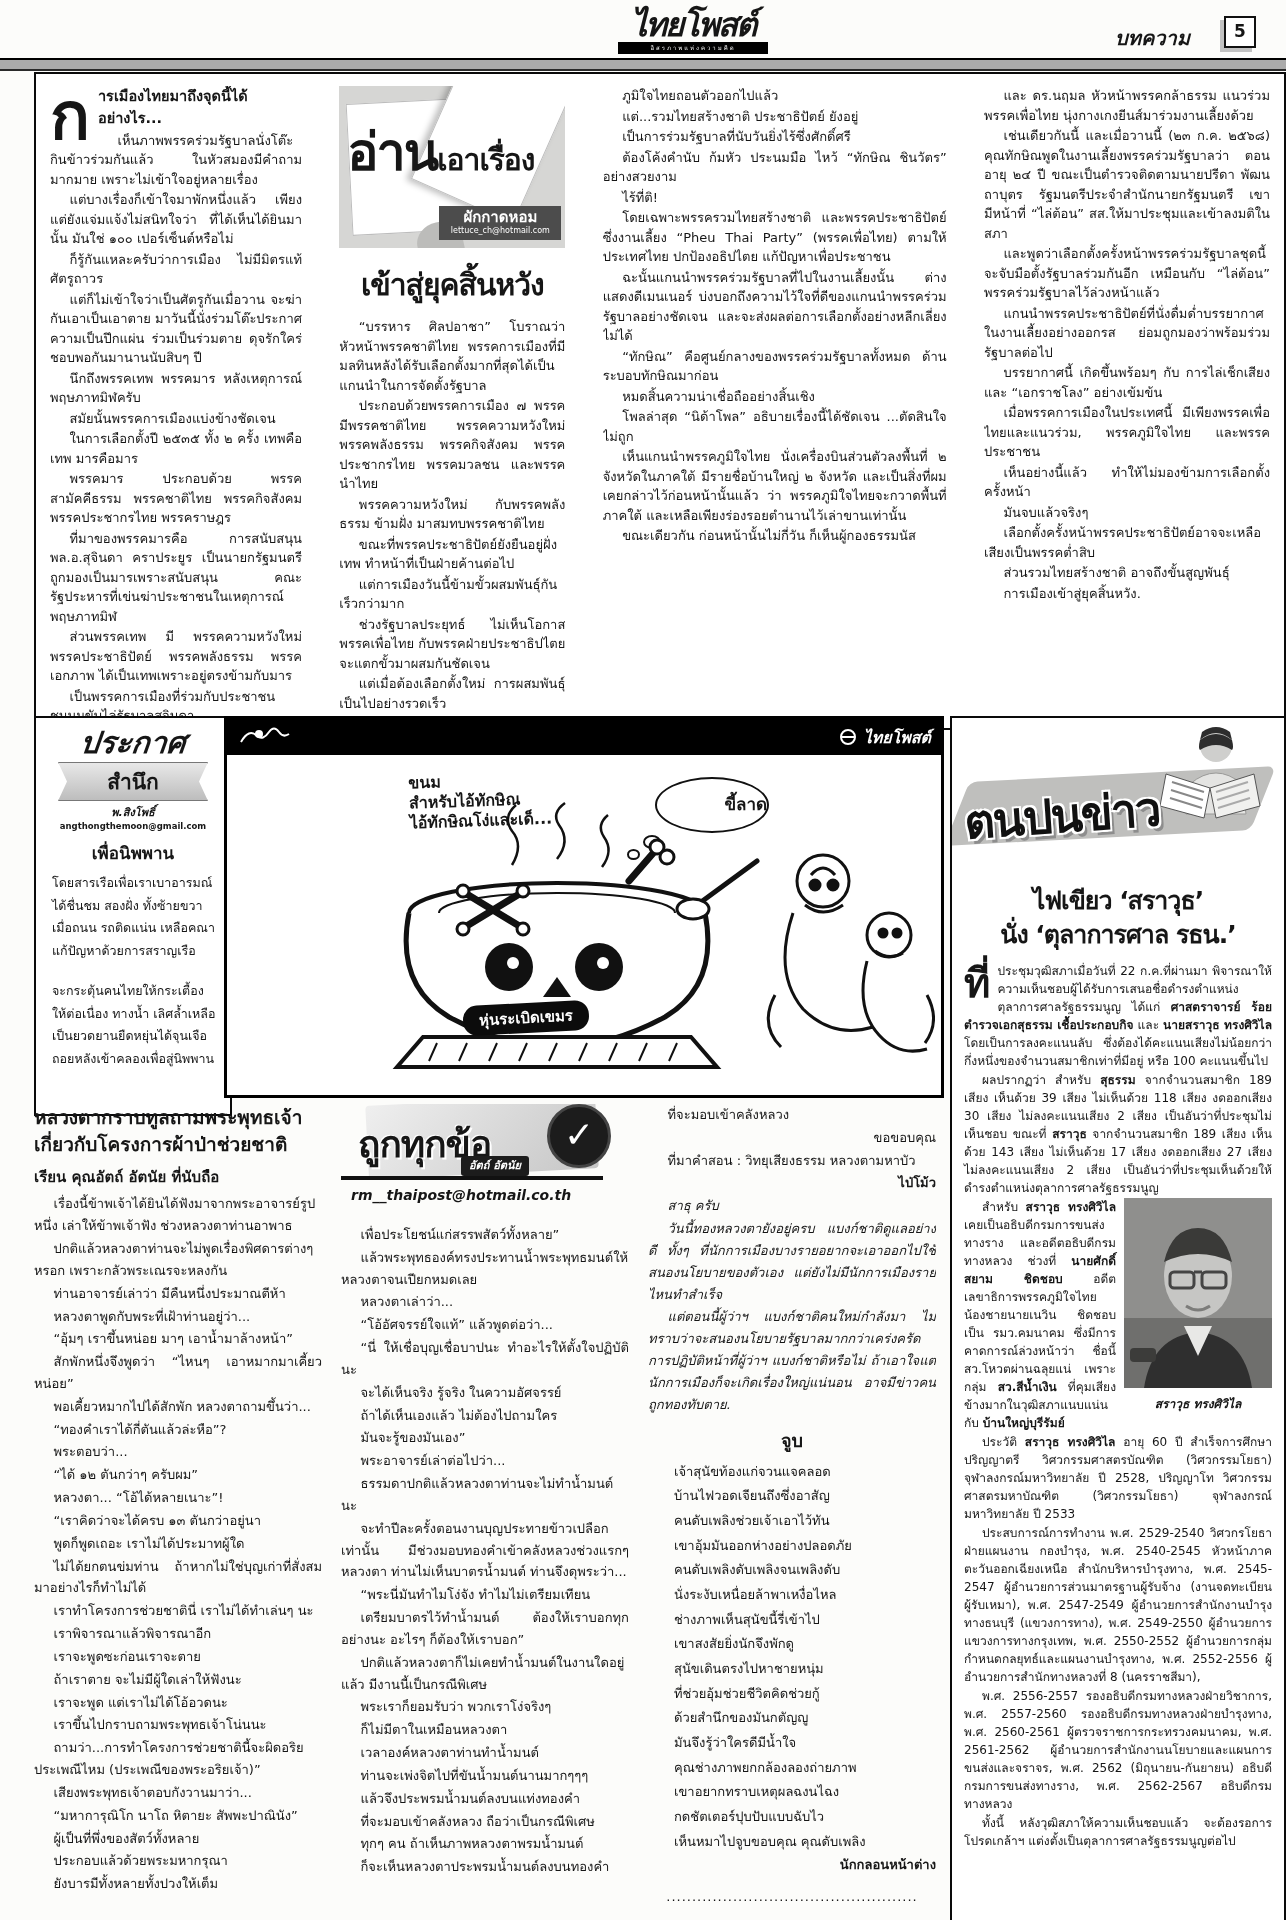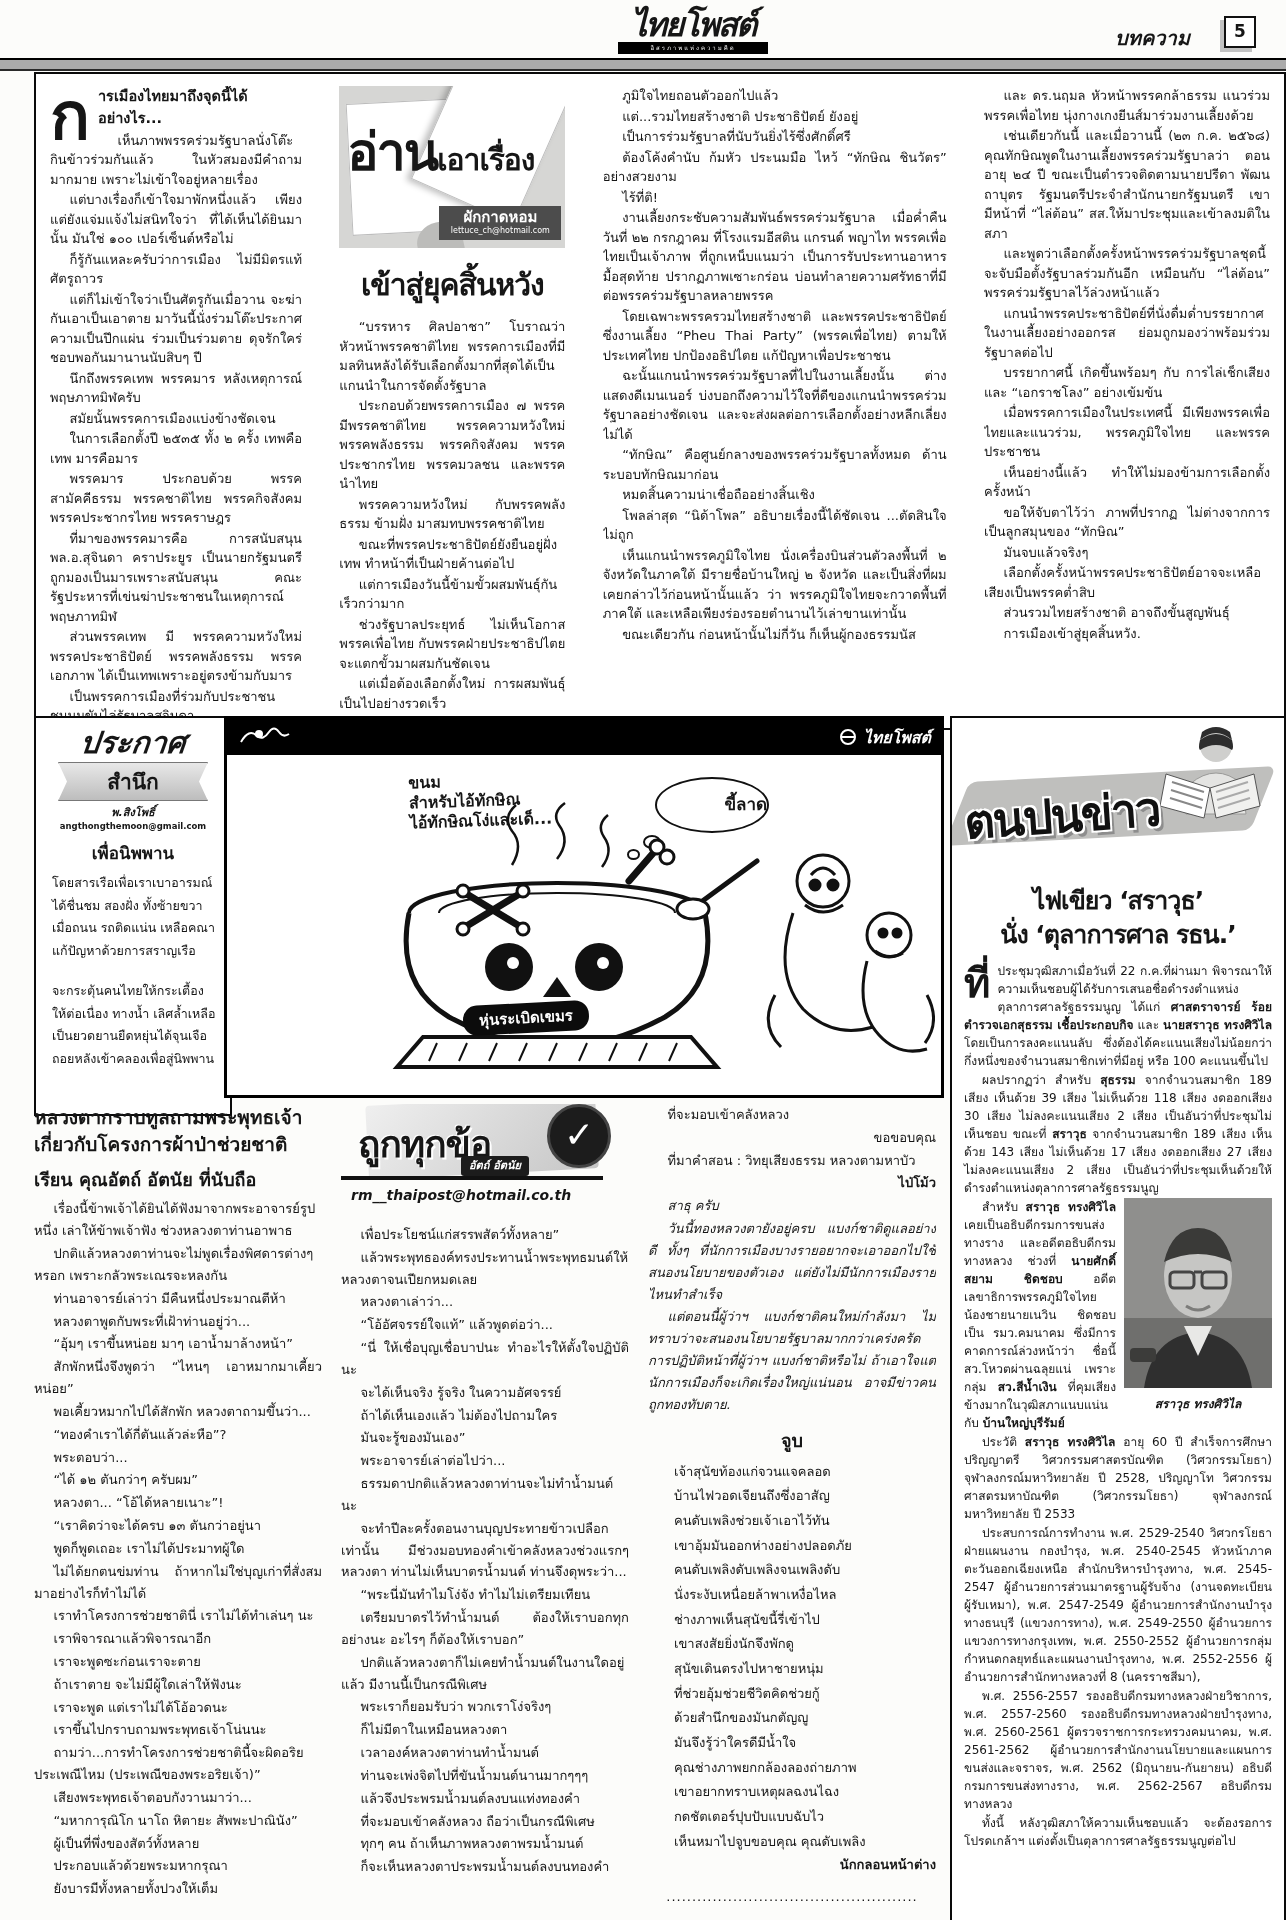--- a/index.html
+++ b/index.html
@@ -69,21 +69,21 @@
   .ton-headline{font-size:25px;font-weight:900;text-align:center;line-height:1.35;letter-spacing:-1px;margin:8px 0 10px 0;}
   .tp-body{font-size:12px;line-height:1.5;}
   .tp-lead{text-indent:0;}
   .dct{float:left;font-size:40px;font-weight:900;line-height:.9;margin:3px 7px 0 0;}
   .port{float:right;width:148px;margin:3px 0 3px 8px;}
   .port figcaption{font-size:12px;font-weight:bold;font-style:italic;text-align:center;margin-top:2px;}
   
   #letter{position:absolute;left:34px;top:1104px;width:902px;height:810px;display:flex;justify-content:space-between;overflow:hidden;}
   .lcol{width:288px;font-size:13px;line-height:1.68;overflow:hidden;}
   .letter-head{font-size:19px;font-weight:900;text-align:left;line-height:1.4;margin:0 0 8px 0;}
-  .salute{font-weight:bold;font-size:18px;text-indent:0;margin-bottom:3px;}
+  .salute{font-weight:bold;font-size:15px;text-indent:0;margin-bottom:3px;}
   
   .correct-logo{position:relative;height:112px;margin-bottom:8px;}
   .env{position:absolute;left:26px;top:-4px;width:230px;height:74px;background:linear-gradient(135deg,#efefef,#c6c6c6);
        transform:rotate(-3deg);border-radius:4px;}
   .correct-title{position:absolute;left:17px;top:10px;font-size:37px;font-weight:900;letter-spacing:-1px;
                  text-shadow:2px 2px 0 #fff,-1px -1px 0 #fff;}
   .chk{position:absolute;right:18px;top:0px;width:58px;height:58px;background:#1c1c1c;border-radius:50%;
        color:#fff;font-size:36px;font-weight:900;text-align:center;line-height:56px;border:3px solid #444;}
   .correct-sub{position:absolute;left:120px;top:52px;background:#1c1c1c;color:#fff;font-size:11px;font-weight:bold;
                font-style:italic;padding:1px 8px;border-radius:3px;}
@@ -149,40 +149,38 @@
           <p>ไม่รีรอความรู้สึกของประชาชนแม้แต่น้อย</p>
         </div>
     </div>
     <div class="tcol tcol3">
       <div>
           <p>ภูมิใจไทยถอนตัวออกไปแล้ว</p>
           <p>แต่...รวมไทยสร้างชาติ ประชาธิปัตย์ ยังอยู่</p>
           <p>เป็นการร่วมรัฐบาลที่นับวันยิ่งไร้ซึ่งศักดิ์ศรี</p>
           <p>ต้องโค้งคำนับ ก้มหัว ประนมมือ ไหว้ “ทักษิณ ชินวัตร” อย่างสวยงาม</p>
           <p>ไร้ที่ติ!</p>
-          <p>งานเลี้ยงกระชับความสัมพันธ์พรรคร่วมรัฐบาล เมื่อค่ำคืนวันที่ ๒๒ กรกฎาคม ที่โรงแรมอีสติน แกรนด์ พญาไท พรรคเพื่อไทยเป็นเจ้าภาพ ที่ถูกเหน็บแนมว่า เป็นการรับประทานอาหารมื้อสุดท้าย ปรากฏภาพเซาะกร่อน บ่อนทำลายความศรัทธาที่มีต่อพรรคร่วมรัฐบาลหลายพรรค</p>
           <p>โดยเฉพาะพรรครวมไทยสร้างชาติ และพรรคประชาธิปัตย์ ซึ่งงานเลี้ยง “Pheu Thai Party” (พรรคเพื่อไทย) ตามให้ประเทศไทย ปกป้องอธิปไตย แก้ปัญหาเพื่อประชาชน</p>
           <p>ฉะนั้นแกนนำพรรคร่วมรัฐบาลที่ไปในงานเลี้ยงนั้น ต่างแสดงดีเมนเนอร์ บ่งบอกถึงความไว้ใจที่ดีของแกนนำพรรคร่วมรัฐบาลอย่างชัดเจน และจะส่งผลต่อการเลือกตั้งอย่างหลีกเลี่ยงไม่ได้</p>
           <p>“ทักษิณ” คือศูนย์กลางของพรรคร่วมรัฐบาลทั้งหมด ด้านระบอบทักษิณมาก่อน</p>
           <p>หมดสิ้นความน่าเชื่อถืออย่างสิ้นเชิง</p>
           <p>โพลล่าสุด “นิด้าโพล” อธิบายเรื่องนี้ได้ชัดเจน ...ตัดสินใจไม่ถูก</p>
           <p>เห็นแกนนำพรรคภูมิใจไทย นั่งเครื่องบินส่วนตัวลงพื้นที่ ๒ จังหวัดในภาคใต้ มีรายชื่อบ้านใหญ่ ๒ จังหวัด และเป็นสิ่งที่ผมเคยกล่าวไว้ก่อนหน้านั้นแล้ว ว่า พรรคภูมิใจไทยจะกวาดพื้นที่ภาคใต้ และเหลือเพียงร่องรอยตำนานไว้เล่าขานเท่านั้น</p>
           <p>ขณะเดียวกัน ก่อนหน้านั้นไม่กี่วัน ก็เห็นผู้กองธรรมนัส</p>
         </div>
     </div>
     <div class="tcol tcol4">
       <div>
           <p>และ ดร.นฤมล หัวหน้าพรรคกล้าธรรม แนวร่วมพรรคเพื่อไทย นุ่งกางเกงยีนส์มาร่วมงานเลี้ยงด้วย</p>
           <p>เช่นเดียวกันนี้ และเมื่อวานนี้ (๒๓ ก.ค. ๒๕๖๘) คุณทักษิณพูดในงานเลี้ยงพรรคร่วมรัฐบาลว่า ตอนอายุ ๒๔ ปี ขณะเป็นตำรวจติดตามนายปรีดา พัฒนถาบุตร รัฐมนตรีประจำสำนักนายกรัฐมนตรี เขามีหน้าที่ “ไล่ต้อน” สส.ให้มาประชุมและเข้าลงมติในสภา</p>
           <p>และพูดว่าเลือกตั้งครั้งหน้าพรรคร่วมรัฐบาลชุดนี้จะจับมือตั้งรัฐบาลร่วมกันอีก เหมือนกับ “ไล่ต้อน” พรรคร่วมรัฐบาลไว้ล่วงหน้าแล้ว</p>
           <p>แกนนำพรรคประชาธิปัตย์ที่นั่งดื่มด่ำบรรยากาศในงานเลี้ยงอย่างออกรส ย่อมถูกมองว่าพร้อมร่วมรัฐบาลต่อไป</p>
           <p>บรรยากาศนี้ เกิดขึ้นพร้อมๆ กับ การไล่เช็กเสียง และ “เอกราชโลง” อย่างเข้มข้น</p>
           <p>เมื่อพรรคการเมืองในประเทศนี้ มีเพียงพรรคเพื่อไทยและแนวร่วม, พรรคภูมิใจไทย และพรรคประชาชน</p>
           <p>เห็นอย่างนี้แล้ว ทำให้ไม่มองข้ามการเลือกตั้งครั้งหน้า</p>
-          <p>ขอให้จับตาไว้ว่า ภาพที่ปรากฏ ไม่ต่างจากการเป็นลูกสมุนของ “ทักษิณ”</p>
           <p>มันจบแล้วจริงๆ</p>
           <p>เลือกตั้งครั้งหน้าพรรคประชาธิปัตย์อาจจะเหลือเสียงเป็นพรรคต่ำสิบ</p>
           <p>ส่วนรวมไทยสร้างชาติ อาจถึงขั้นสูญพันธุ์</p>
           <p>การเมืองเข้าสู่ยุคสิ้นหวัง.</p>
         </div>
     </div>
   </section>
 
   <section id="proclaim">
     <div class="proc-script">ประกาศ</div>

